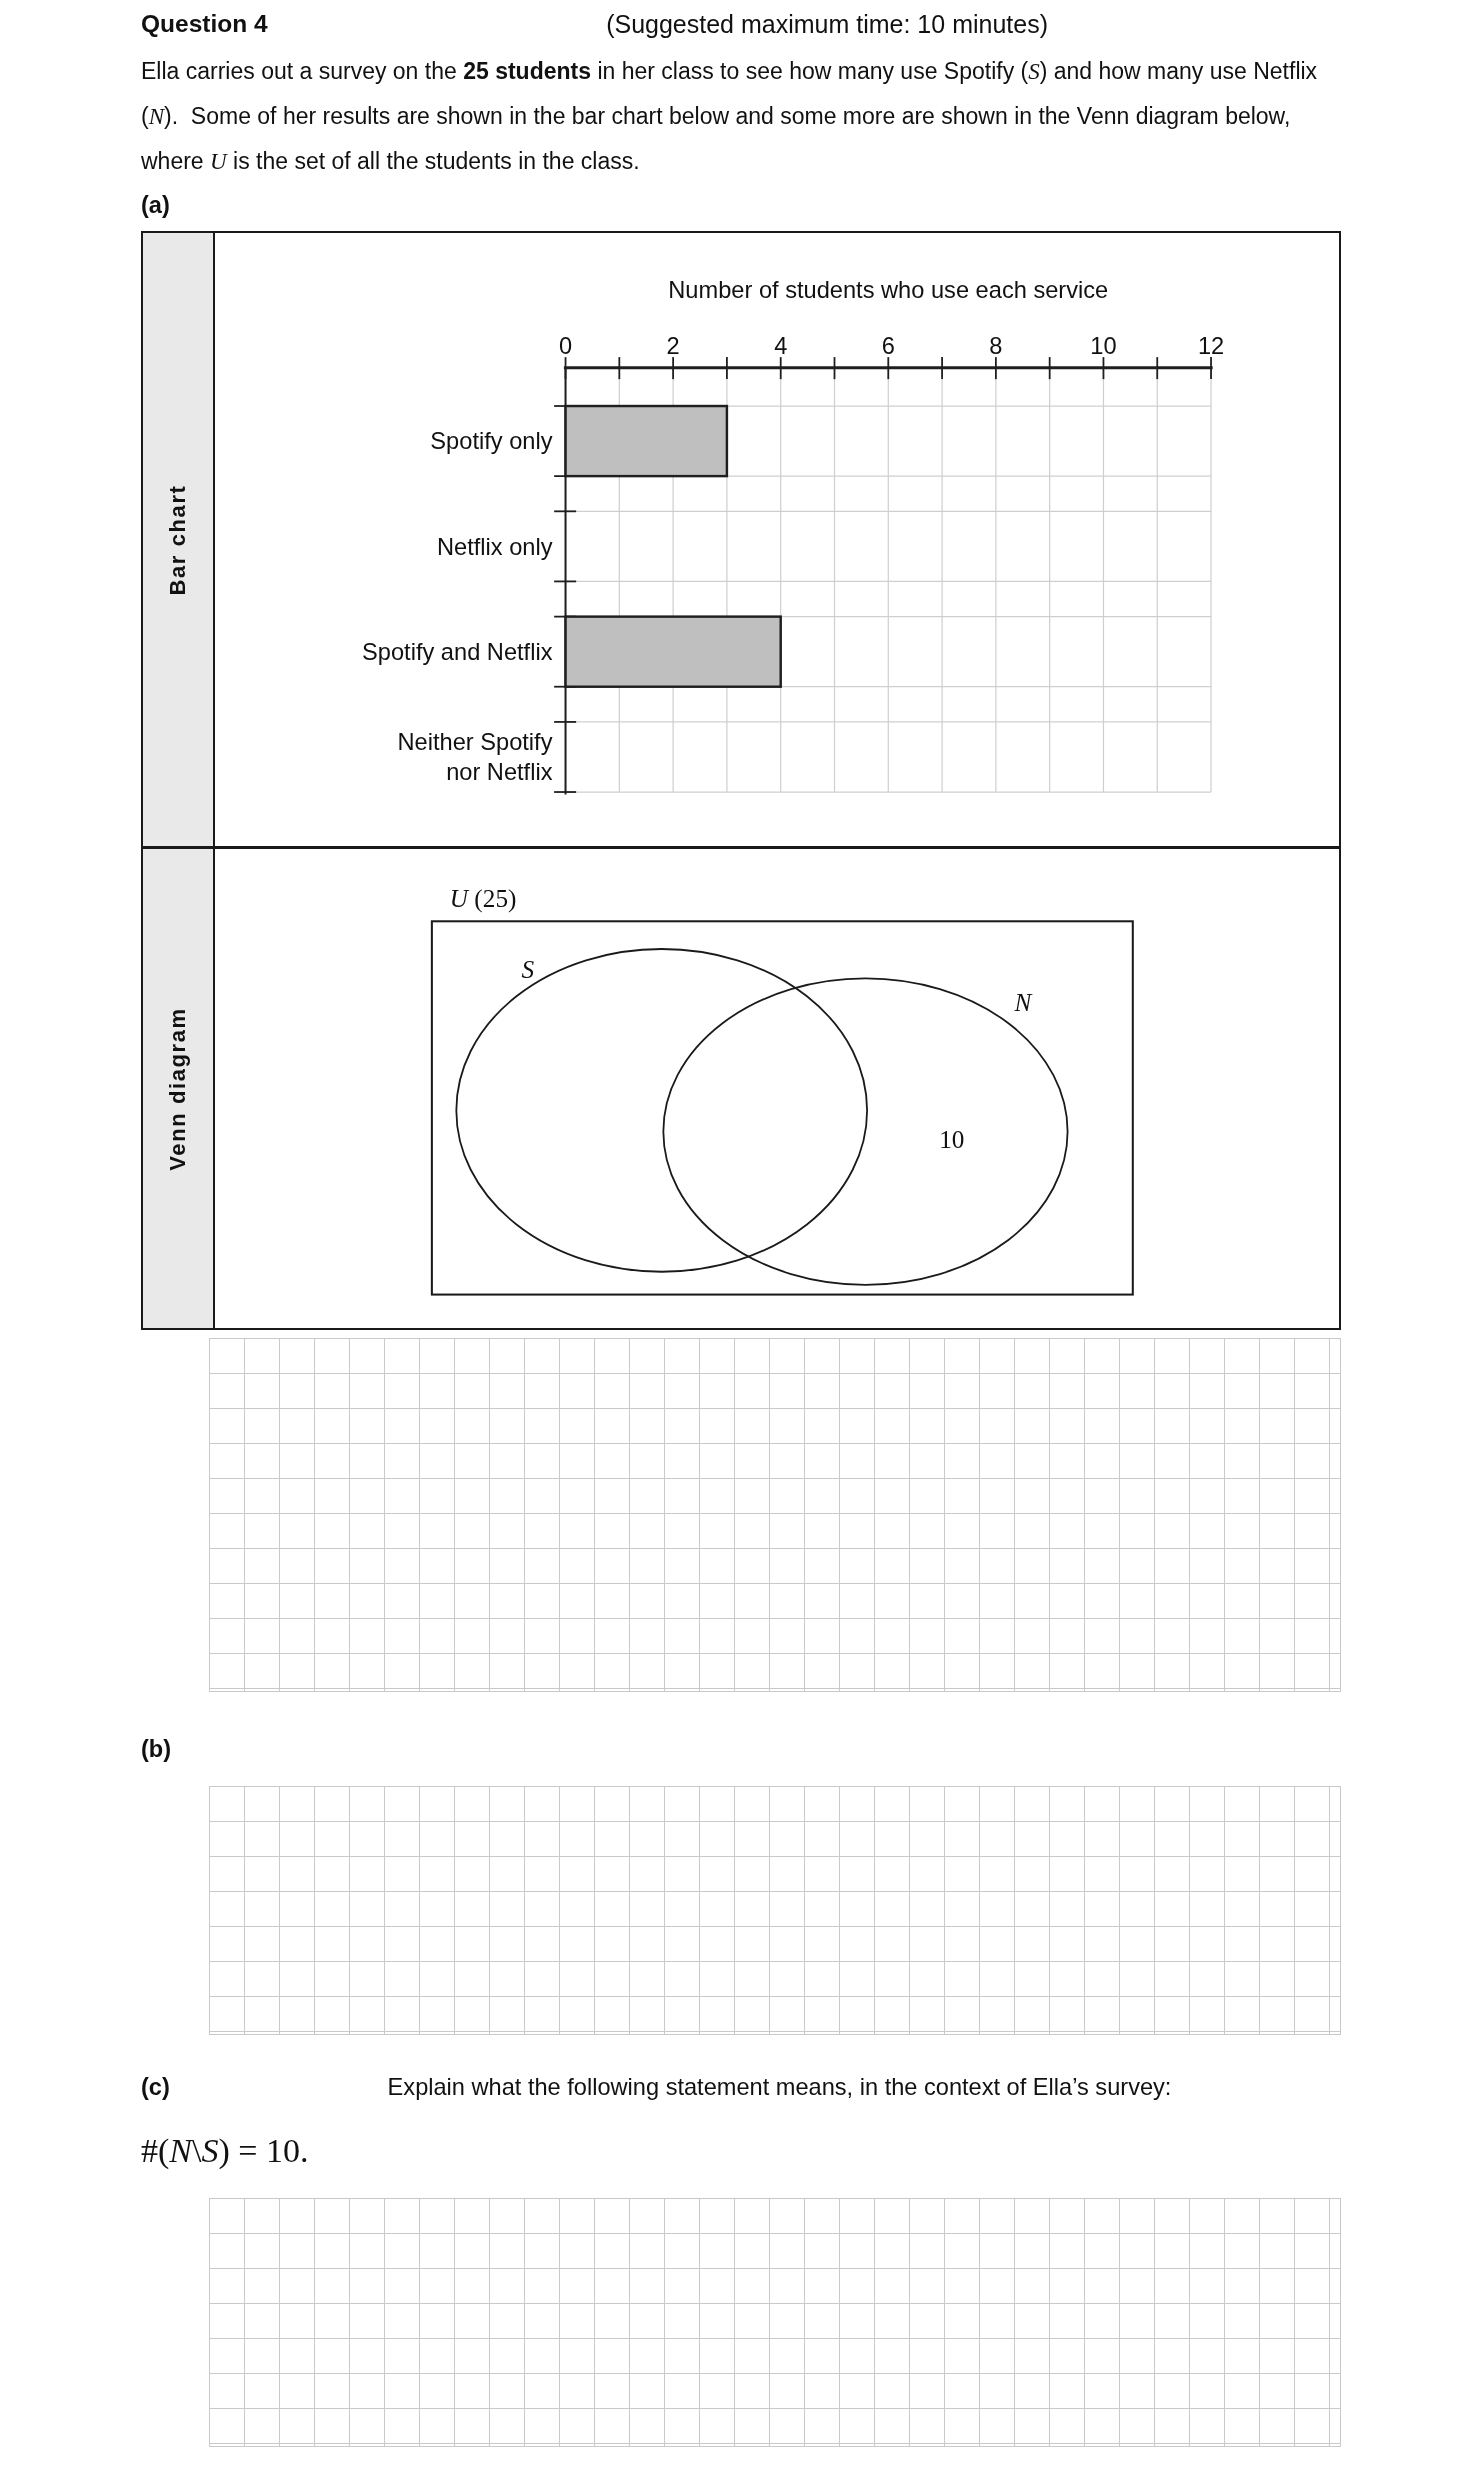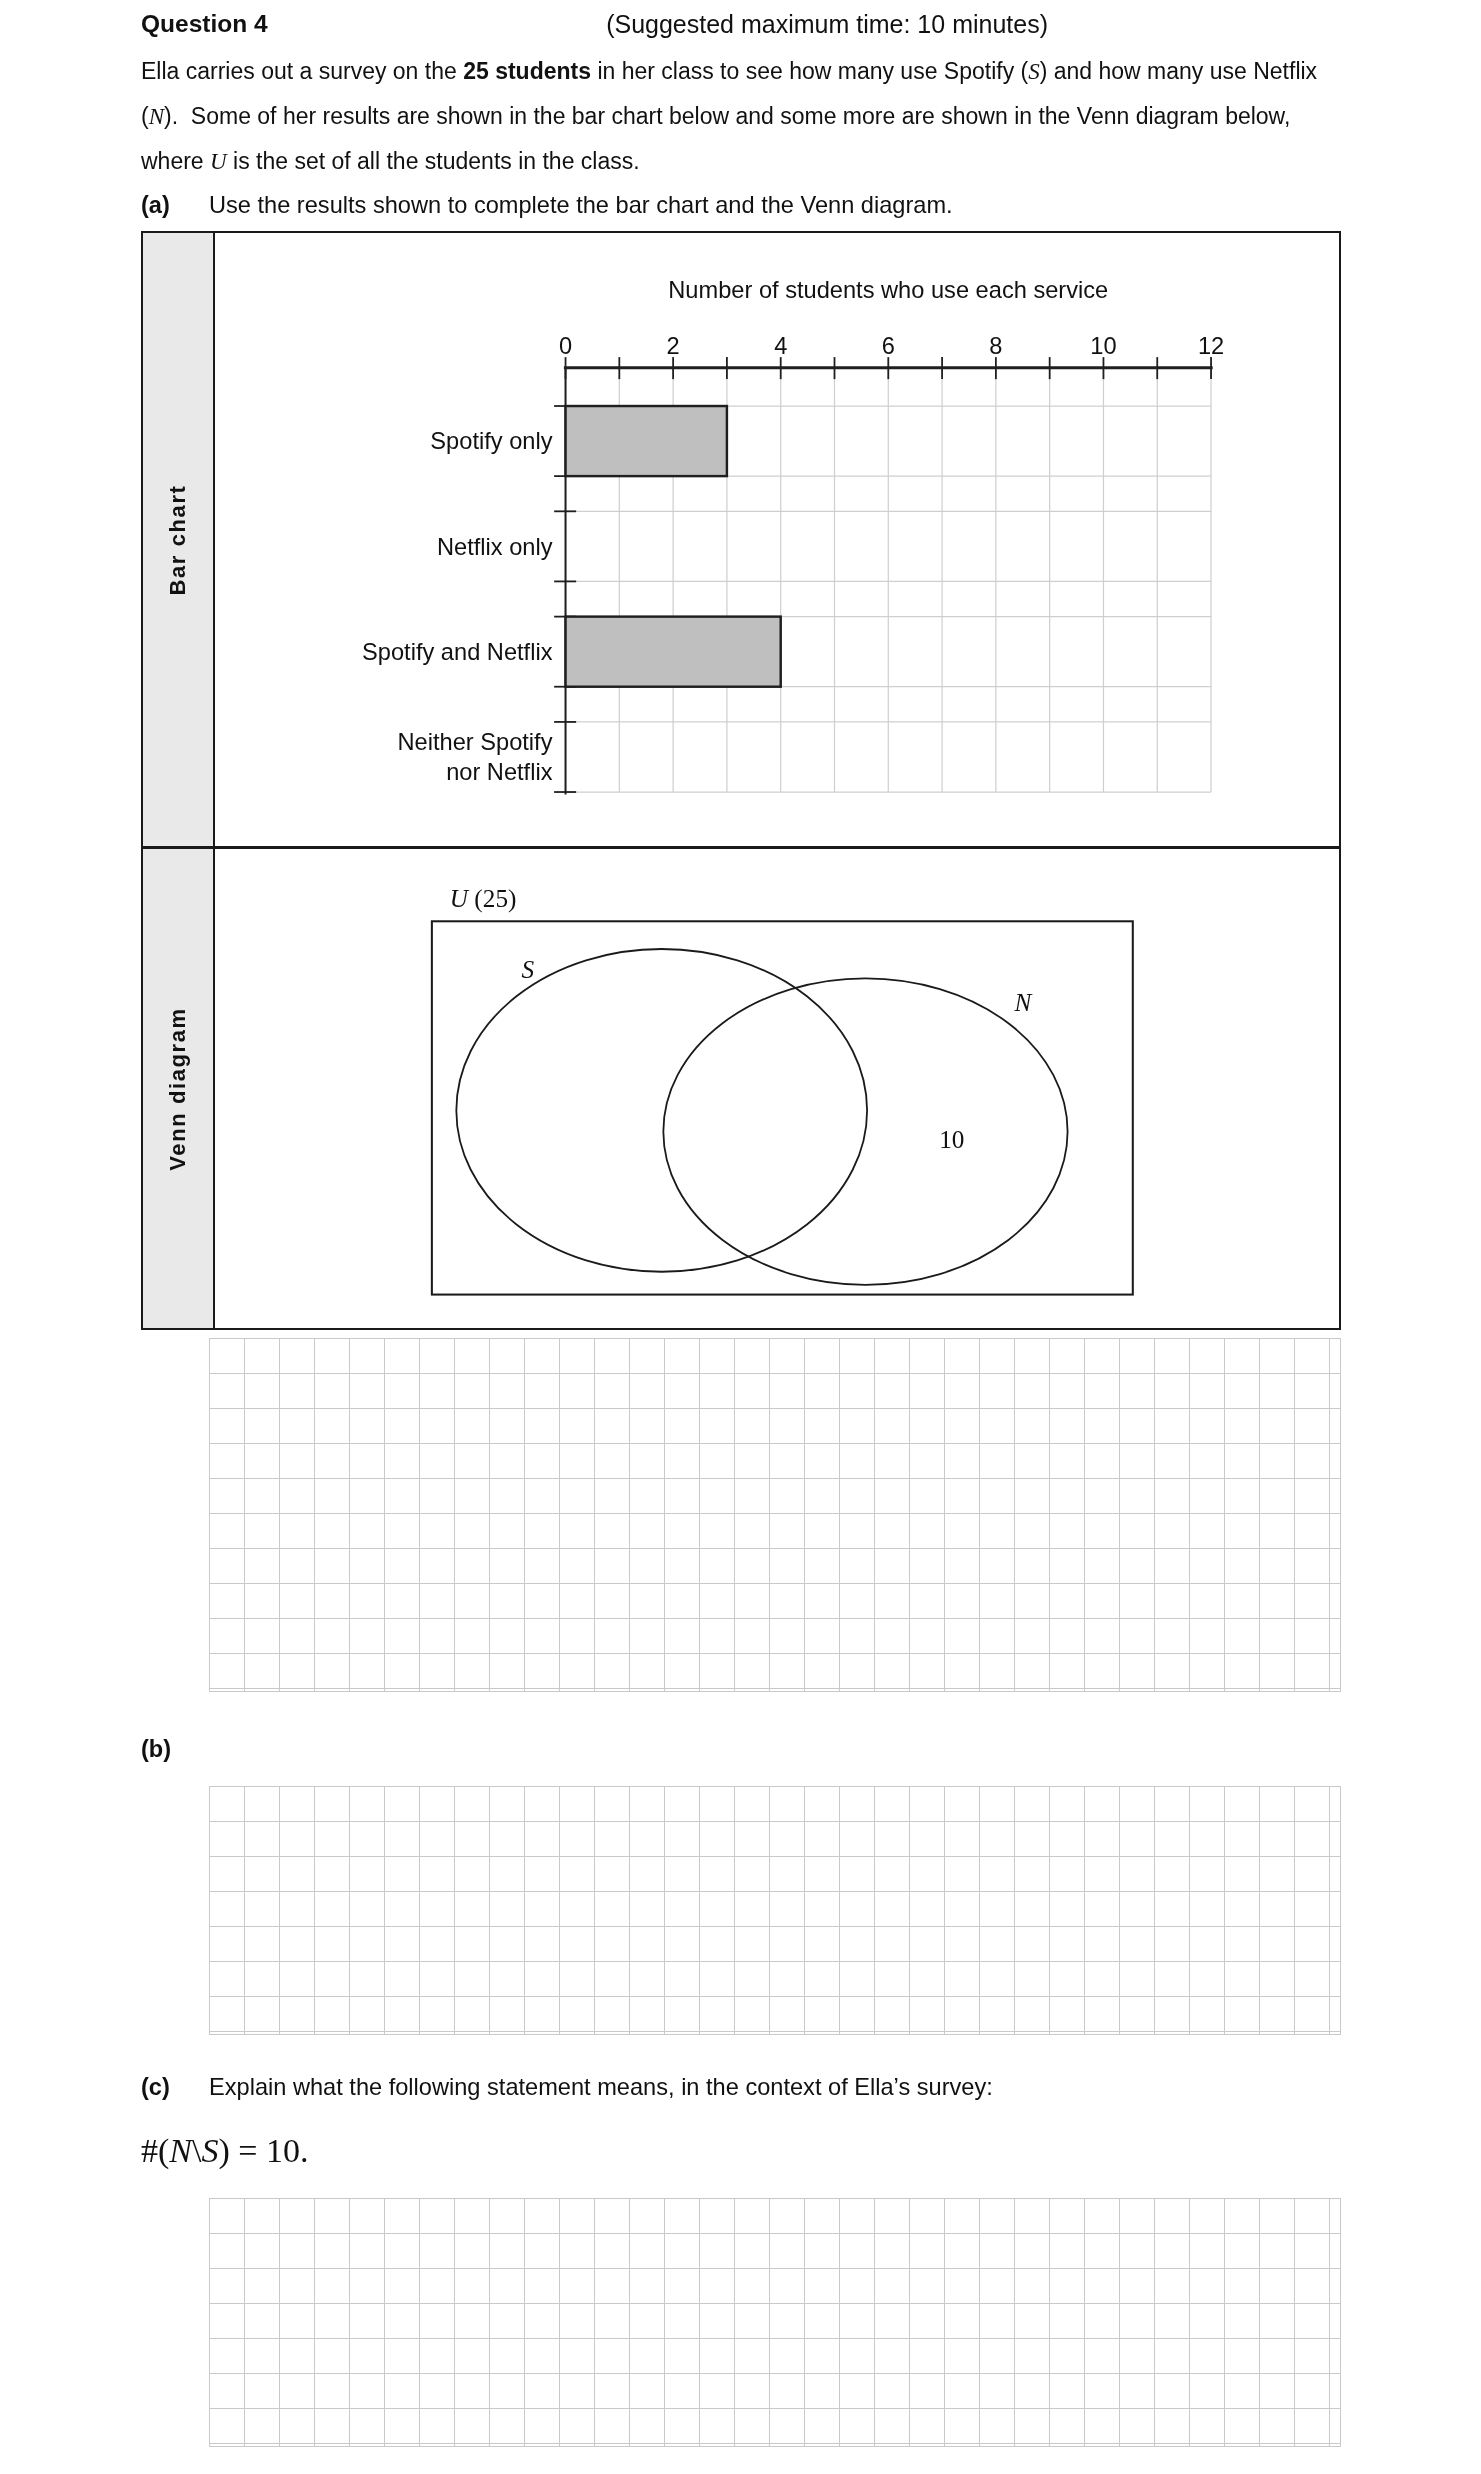--- a/index.html
+++ b/index.html
@@ -43,21 +43,20 @@
 <body>
 
 <div id="page">
 
   <div class="hdr-left">Question 4</div>
   <div class="hdr-right">(Suggested maximum time: 10 minutes)</div>
 
   <div class="intro"><span>Ella carries out a survey on the </span><span class="seg-b">25 students</span><span> in her class to see how many use Spotify (</span><span class="seg-m">S</span><span>) and how many use Netflix (</span><span class="seg-m">N</span><span>).  Some of her results are shown in the bar chart below and some more are shown in the Venn diagram below, where </span><span class="seg-m">U</span><span> is the set of all the students in the class.</span></div>
 
   <div class="part-label" style="top:192px;">(a)</div>
-  <div class="part-text" style="top:192px;">Use the results shown to complete the bar chart and the Venn diagram.</div>
 
   <div class="panel" id="panel-bar">
     <div class="side-strip">
       <span class="side-label">Bar chart</span>
     </div>
   </div>
   <svg class="layer" id="bar-svg" style="left:211px;top:234px;width:1128px;height:613px;" viewBox="259 287 1384 752">
       <text x="1090" y="366" text-anchor="middle" font-size="29" fill="#111">Number of students who use each service</text>
       <text x="694" y="434" text-anchor="middle" font-size="29" fill="#111">0</text>
       <text x="826" y="434" text-anchor="middle" font-size="29" fill="#111">2</text>
@@ -133,19 +132,19 @@
       <text x="1168" y="1408" text-anchor="middle" font-size="31" font-family="Liberation Serif,serif" fill="#111">10</text>
     </svg>
 
   <div class="workgrid" style="left:209px;top:1338px;width:1131px;height:353px;"></div>
 
   <div class="part-label" style="top:1736px;">(b)</div>
 
   <div class="workgrid" style="left:209px;top:1786px;width:1131px;height:248px;"></div>
 
   <div class="part-label" style="top:2074px;">(c)</div>
-  <div class="part-text" style="top:2074px;">Explain what the following statement means, in the context of Ella’s survey:</div>
+  <div class="part-text" style="top:2074px;text-align:center;">Explain what the following statement means, in the context of Ella’s survey:</div>
 
   <div class="formula"><span>#(</span><span class="seg-m">N</span><span>\</span><span class="seg-m">S</span><span>) = 10.</span></div>
 
   <div class="workgrid" style="left:209px;top:2198px;width:1131px;height:248px;"></div>
 </div>
 
 
 </body></html>

